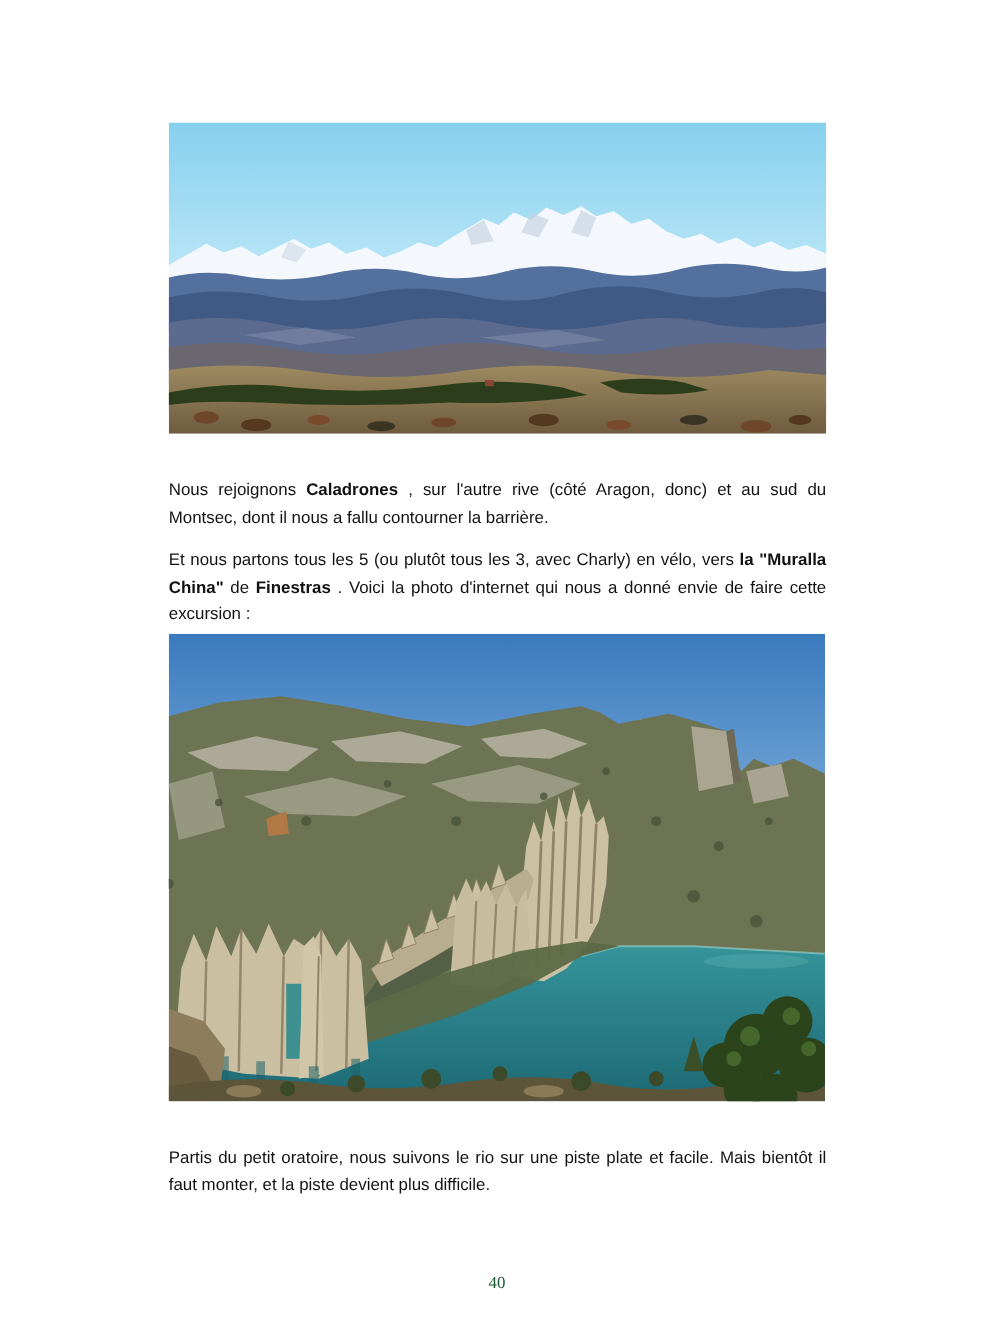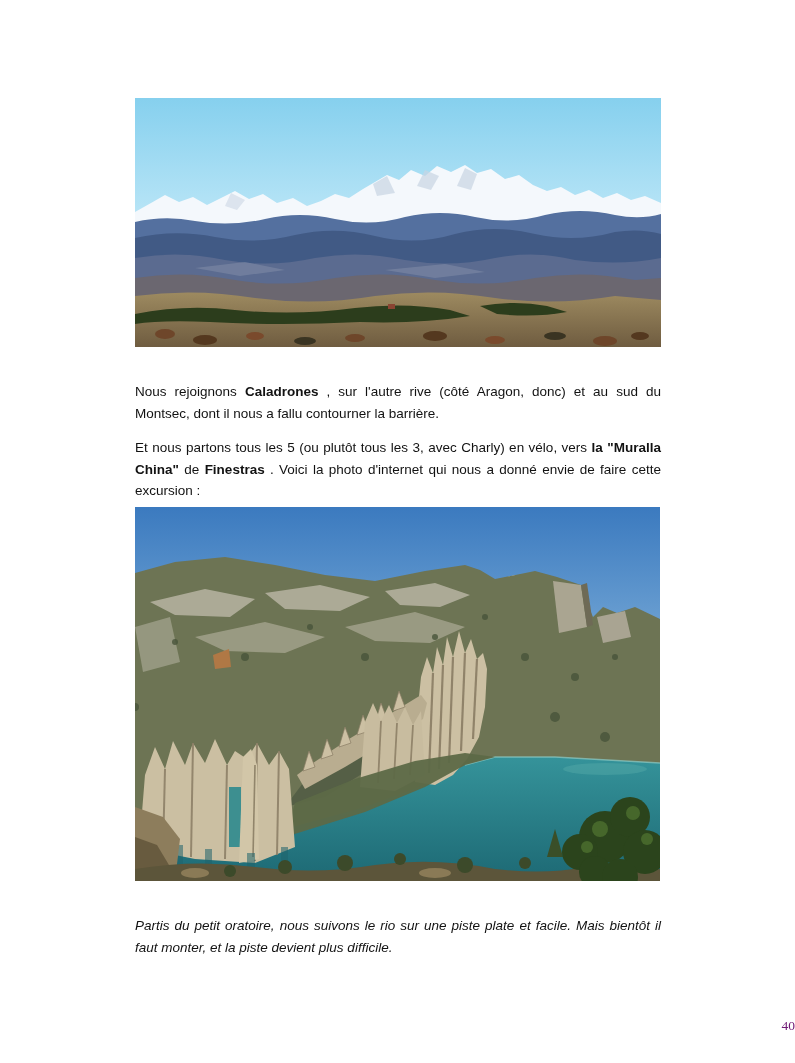--- a/index.html
+++ b/index.html
@@ -29,24 +29,24 @@
     text-align: justify;
     text-align-last: left;
     color: #121212;
   }
   .para b { font-weight: 700; }
   .page-number {
     position: absolute;
     left: 0;
     top: 1018px;
     width: 795px;
-    text-align: right;
+    text-align: center;
     font-family: "Liberation Serif", "DejaVu Serif", serif;
     font-size: 13.5px;
-    color: #701a75;
+    color: #14532d;
   }
 </style>
 </head>
 <body>
 
 <div class="page">
 
   <figure class="figure" style="left:135px; top:98px;" role="img" aria-label="Panorama of snow-capped Pyrenees peaks behind layered blue ridges, with brown winter foothills and a dark pine forest band in the foreground">
     <svg width="526" height="249" viewBox="0 0 526 249" preserveAspectRatio="none">
       <defs>
@@ -234,17 +234,17 @@
           <circle cx="485" cy="370" r="18"></circle>
         </g>
         <circle cx="465" cy="322" r="8" fill="#4e7030" opacity="0.8"></circle>
         <circle cx="498" cy="306" r="7" fill="#4e7030" opacity="0.8"></circle>
         <circle cx="452" cy="340" r="6" fill="#4e7030" opacity="0.8"></circle>
         <circle cx="512" cy="332" r="6" fill="#4e7030" opacity="0.8"></circle>
       </g>
     </svg>
   </figure>
 
-  <p class="para" style="top:915px;font-style:italic;"><span>Partis du petit oratoire, nous suivons le rio sur une piste plate et facile. Mais bientôt il faut monter, et la piste devient plus difficile.</span></p>
+  <p class="para" style="top:915px;"><span>Partis du petit oratoire, nous suivons le rio sur une piste plate et facile. Mais bientôt il faut monter, et la piste devient plus difficile.</span></p>
 
   <div class="page-number">40</div>
 
 </div>
 
 </body></html>

